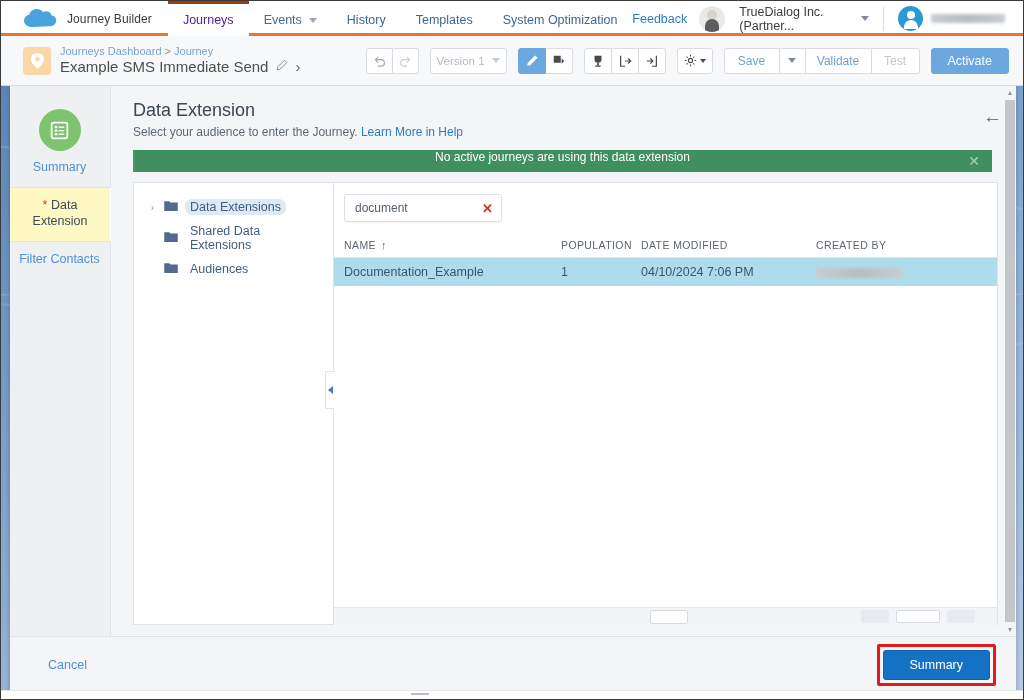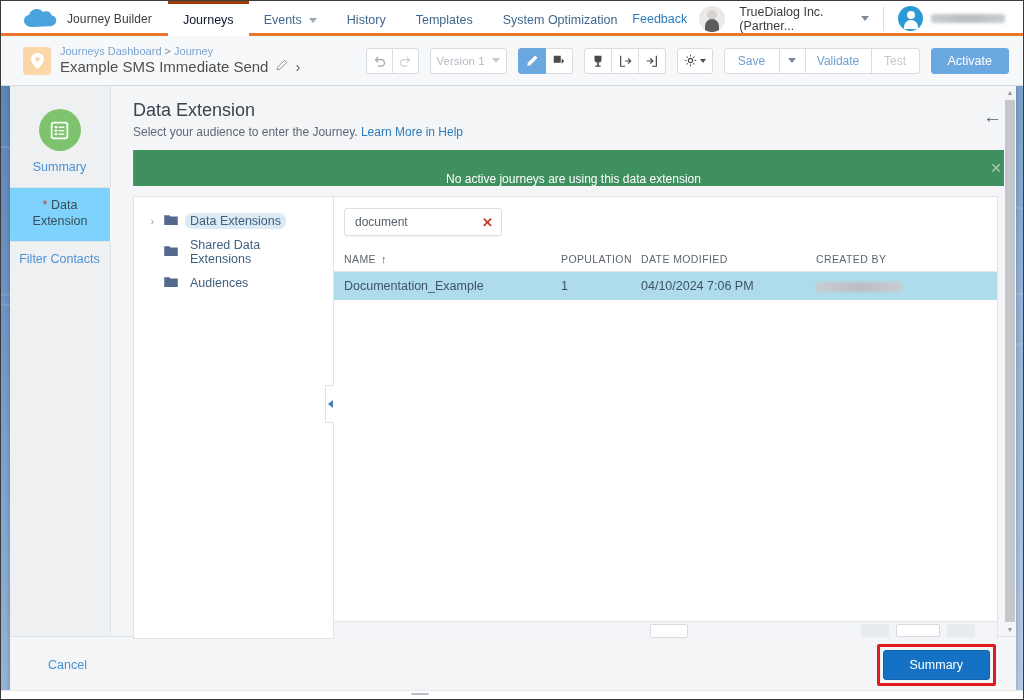--- a/index.html
+++ b/index.html
@@ -30,21 +30,21 @@
     font-size: 12px; color: #3c3c3c; white-space: nowrap; letter-spacing: .1px;
   }
   .navtabs { display: flex; align-items: stretch; flex: 1; }
   .navtab {
     display: flex; align-items: center; gap: 5px;
     padding: 0 15px; font-size: 12.5px; color: #41678d;
     cursor: pointer; white-space: nowrap; position: relative;
     border-top: 3px solid transparent;
   }
   .navtab.active {
-    color: #0f172a; background: #fff;
+    color: #4c1d95; background: #fff;
     border-top: 3px solid #9c3d0e;
     box-shadow: 0 0 0 0 #fff;
     z-index: 4;
   }
   .navtab .caret {
     width: 0; height: 0; border-left: 4px solid transparent;
     border-right: 4px solid transparent; border-top: 5px solid #9aa7b4;
     margin-left: 2px;
   }
   .nav-right { display: flex; align-items: center; gap: 0; padding-right: 12px; }
@@ -145,40 +145,40 @@
 
   .leftrail {
     width:101px; background:#eef0f2; border-right:1px solid #dfe2e6;
     padding-top:14px; flex:none;
   }
   .rail-item {
     padding:9px 6px 12px; text-align:center; font-size:12.5px; color:#4e92d4;
     cursor:pointer; line-height:16px; border-right:1px solid transparent;
   }
   .rail-item.active {
-    background:#7dd3fc; color:#3d4a57; margin-right:-1px;
+    background:#fef9c3; color:#3d4a57; margin-right:-1px;
     border-top:1px solid #dfe2e6; border-bottom:1px solid #dfe2e6;
     border-right:1px solid #fff;
   }
   .rail-item .star { color:#c23934; }
   .summary-icon {
     width:42px; height:42px; border-radius:50%; background:#7ec36d;
     margin:0 auto 8px; display:flex; align-items:center; justify-content:center;
   }
 
   .content { flex:1; position:relative; background:#f4f5f7; min-width:0; }
   .content-head { padding:14px 0 0 22px; }
   .ctitle { font-size:18px; color:#3c4450; font-weight:400; }
   .csub { font-size:12px; color:#5d6877; margin-top:4px; }
   .csub a { color:#2a7bbf; text-decoration:none; }
 
   .banner {
-    margin:11px 2px 0 22px; height:36px; background:#3f8f5f;
+    margin:11px 24px 0 22px; height:22px; background:#3f8f5f;
     background-image: linear-gradient(90deg, rgba(255,255,255,.06) 0 2px, transparent 2px 9px);
-    color:#fff; font-size:12px; display:flex; align-items:flex-end; justify-content:center;
+    color:#fff; font-size:12px; display:flex; align-items:flex-start; justify-content:center;
     position:relative;
   }
   .banner .x {
     position:absolute; right:12px; top:50%; transform:translateY(-50%);
     color:rgba(255,255,255,.55); font-size:14px; cursor:pointer; line-height:1;
   }
 
   .picker {
     margin:10px 18px 0 22px; height:443px; background:#fff;
     border:1px solid #e0e3e7; display:flex; position:relative;

